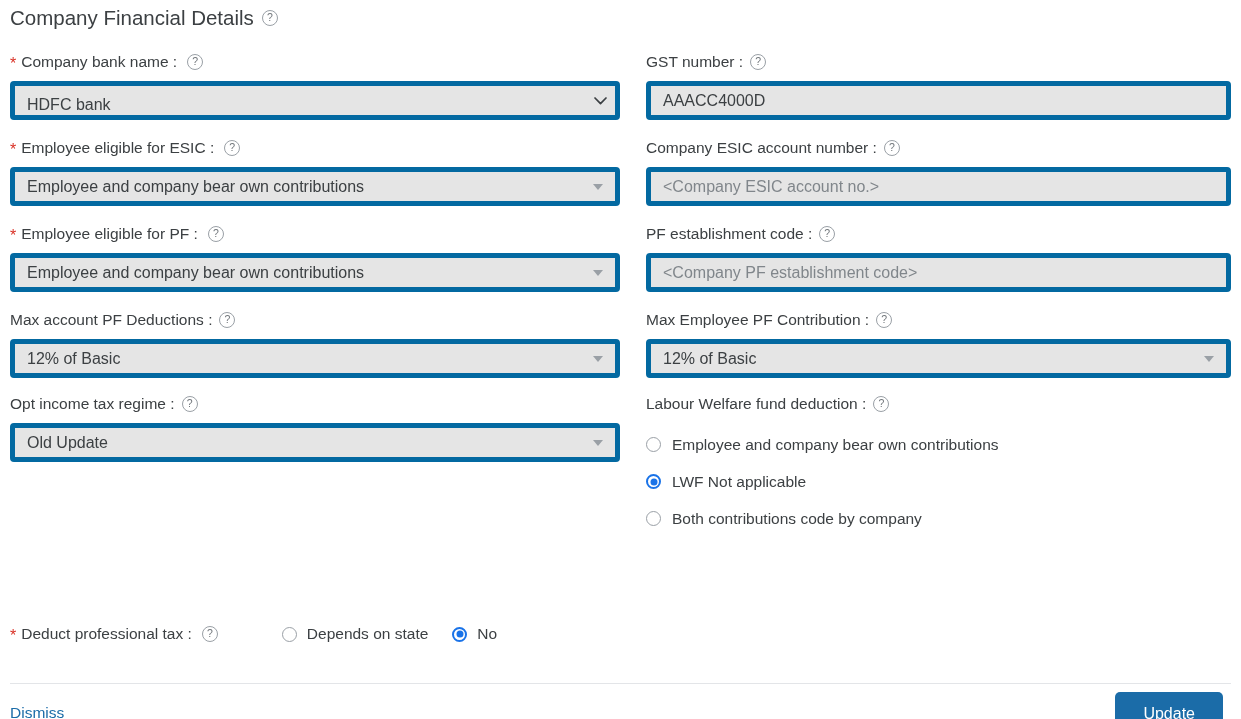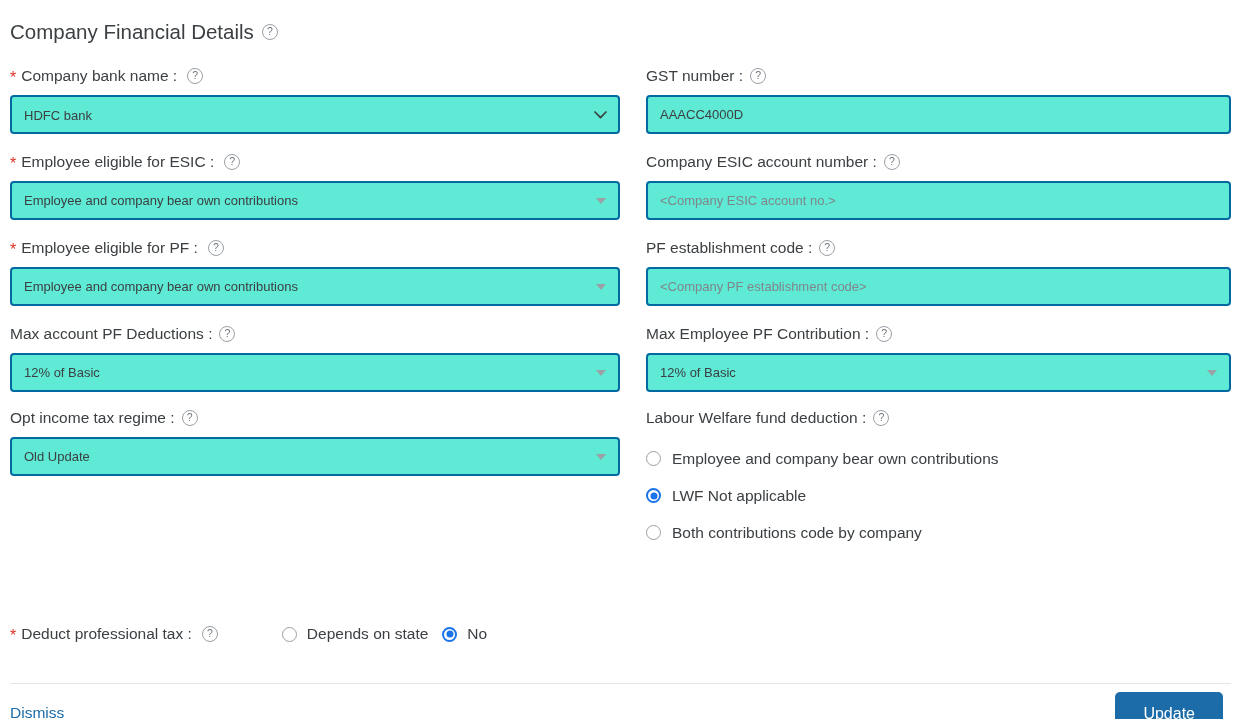--- a/index.html
+++ b/index.html
@@ -26,21 +26,21 @@
   }
 
   
   .section-title {
     display: flex;
     align-items: center;
     gap: 8px;
     font-size: 20.5px;
     color: #3c4043;
     font-weight: 400;
-    padding-top: 16px;
+    padding-top: 2px;
     height: 32px;
   }
 
   
   .help-icon {
     display: inline-flex;
     align-items: center;
     justify-content: center;
     width: 16px;
     height: 16px;
@@ -90,25 +90,25 @@
     top: 2px;
   }
   .field-label .label-text { margin-right: 10px; }
   .field-label.gap-sm .label-text { margin-right: 7px; }
 
   
   .control {
     box-sizing: border-box;
     width: 100%;
     height: 39px;
-    border: 2px solid #0369a1;
+    border: 5px solid #0369a1;
     border-radius: 4px;
-    background: #5eead4;
+    background: #e5e5e5;
     font-family: "Liberation Sans", sans-serif;
-    font-size: 13px;
+    font-size: 16px;
     color: #3c4043;
     padding: 0 12px;
     display: flex;
     align-items: center;
     position: relative;
   }
   .control.native-select {
     appearance: none;
     -webkit-appearance: none;
     padding-right: 34px;
@@ -202,21 +202,21 @@
     left: 10px;
     top: 624px;
   }
   .prof-tax-row .field-label { margin-bottom: 0; }
   .prof-tax-row .inline-radios {
     display: flex;
     align-items: center;
     margin-left: 64px;
     gap: 10px;
   }
-  .prof-tax-row .inline-radios .radio-label { margin-right: 4px; }
+  .prof-tax-row .inline-radios .radio-label { margin-right: 14px; }
   .prof-tax-row .inline-radios .radio-label.last { margin-right: 4px; }
 
   
   .divider {
     position: absolute;
     left: 10px;
     right: 10px;
     top: 683px;
     height: 1px;
     background: #e3e5e8;

